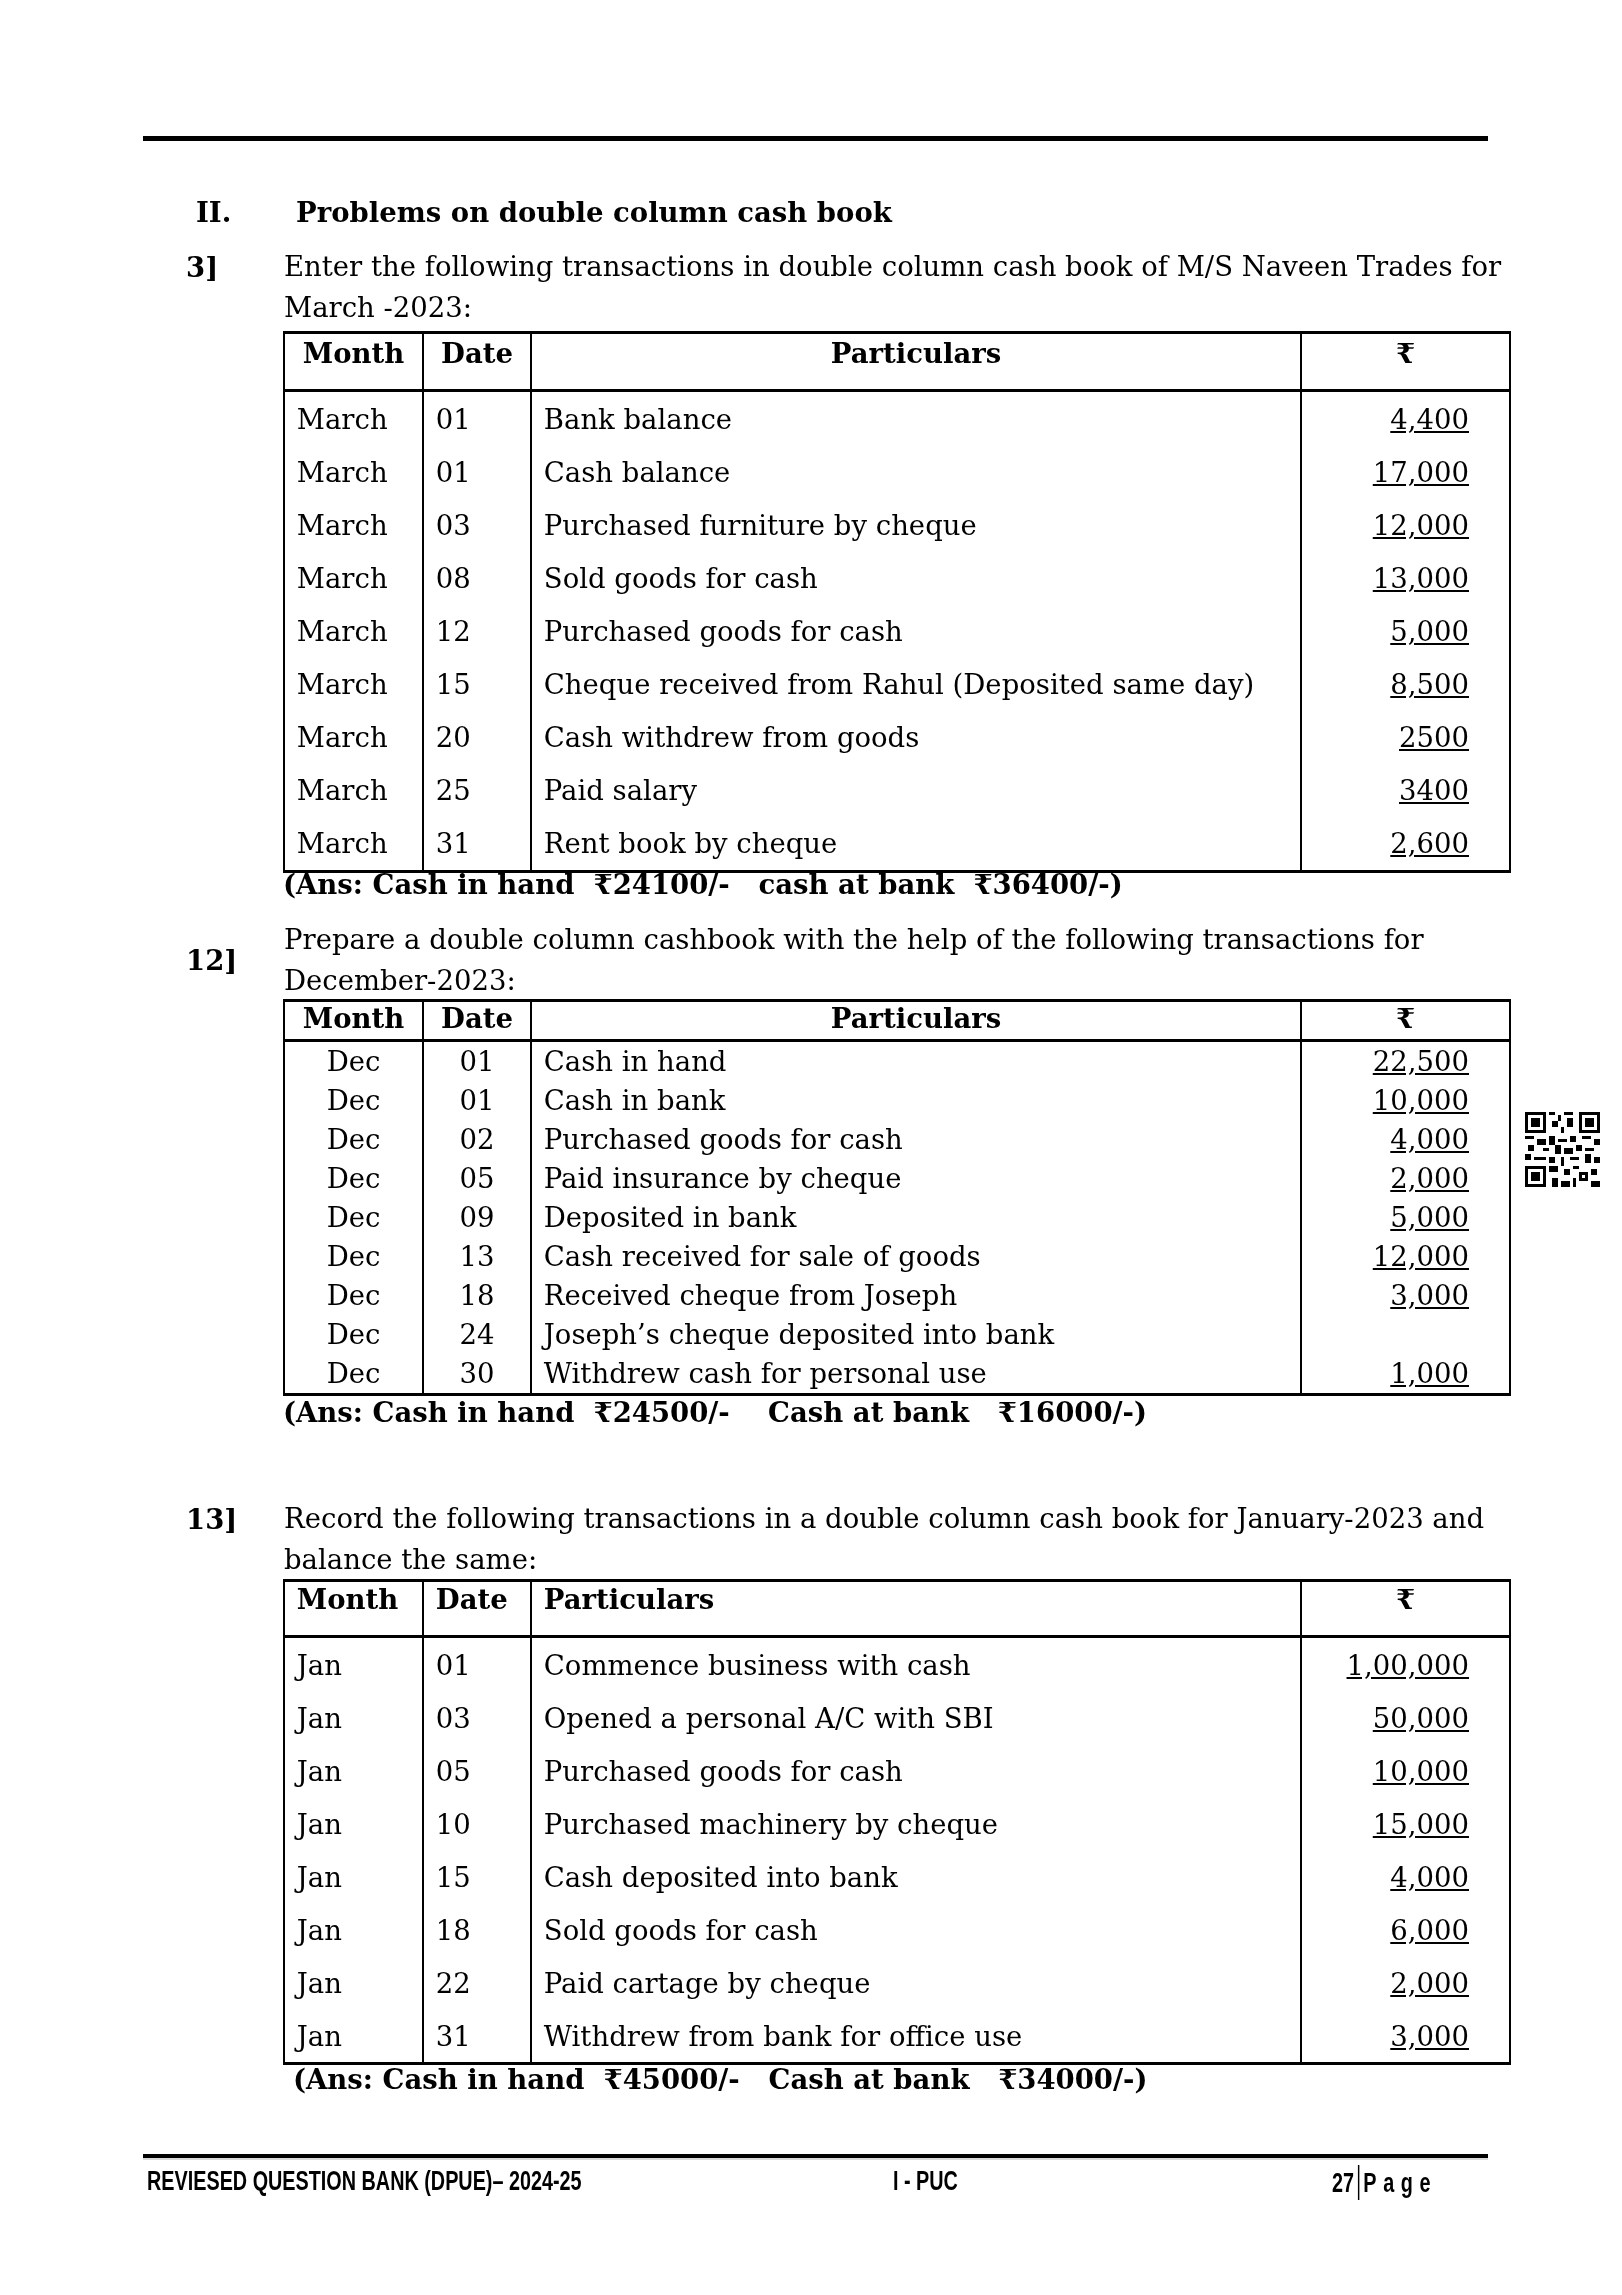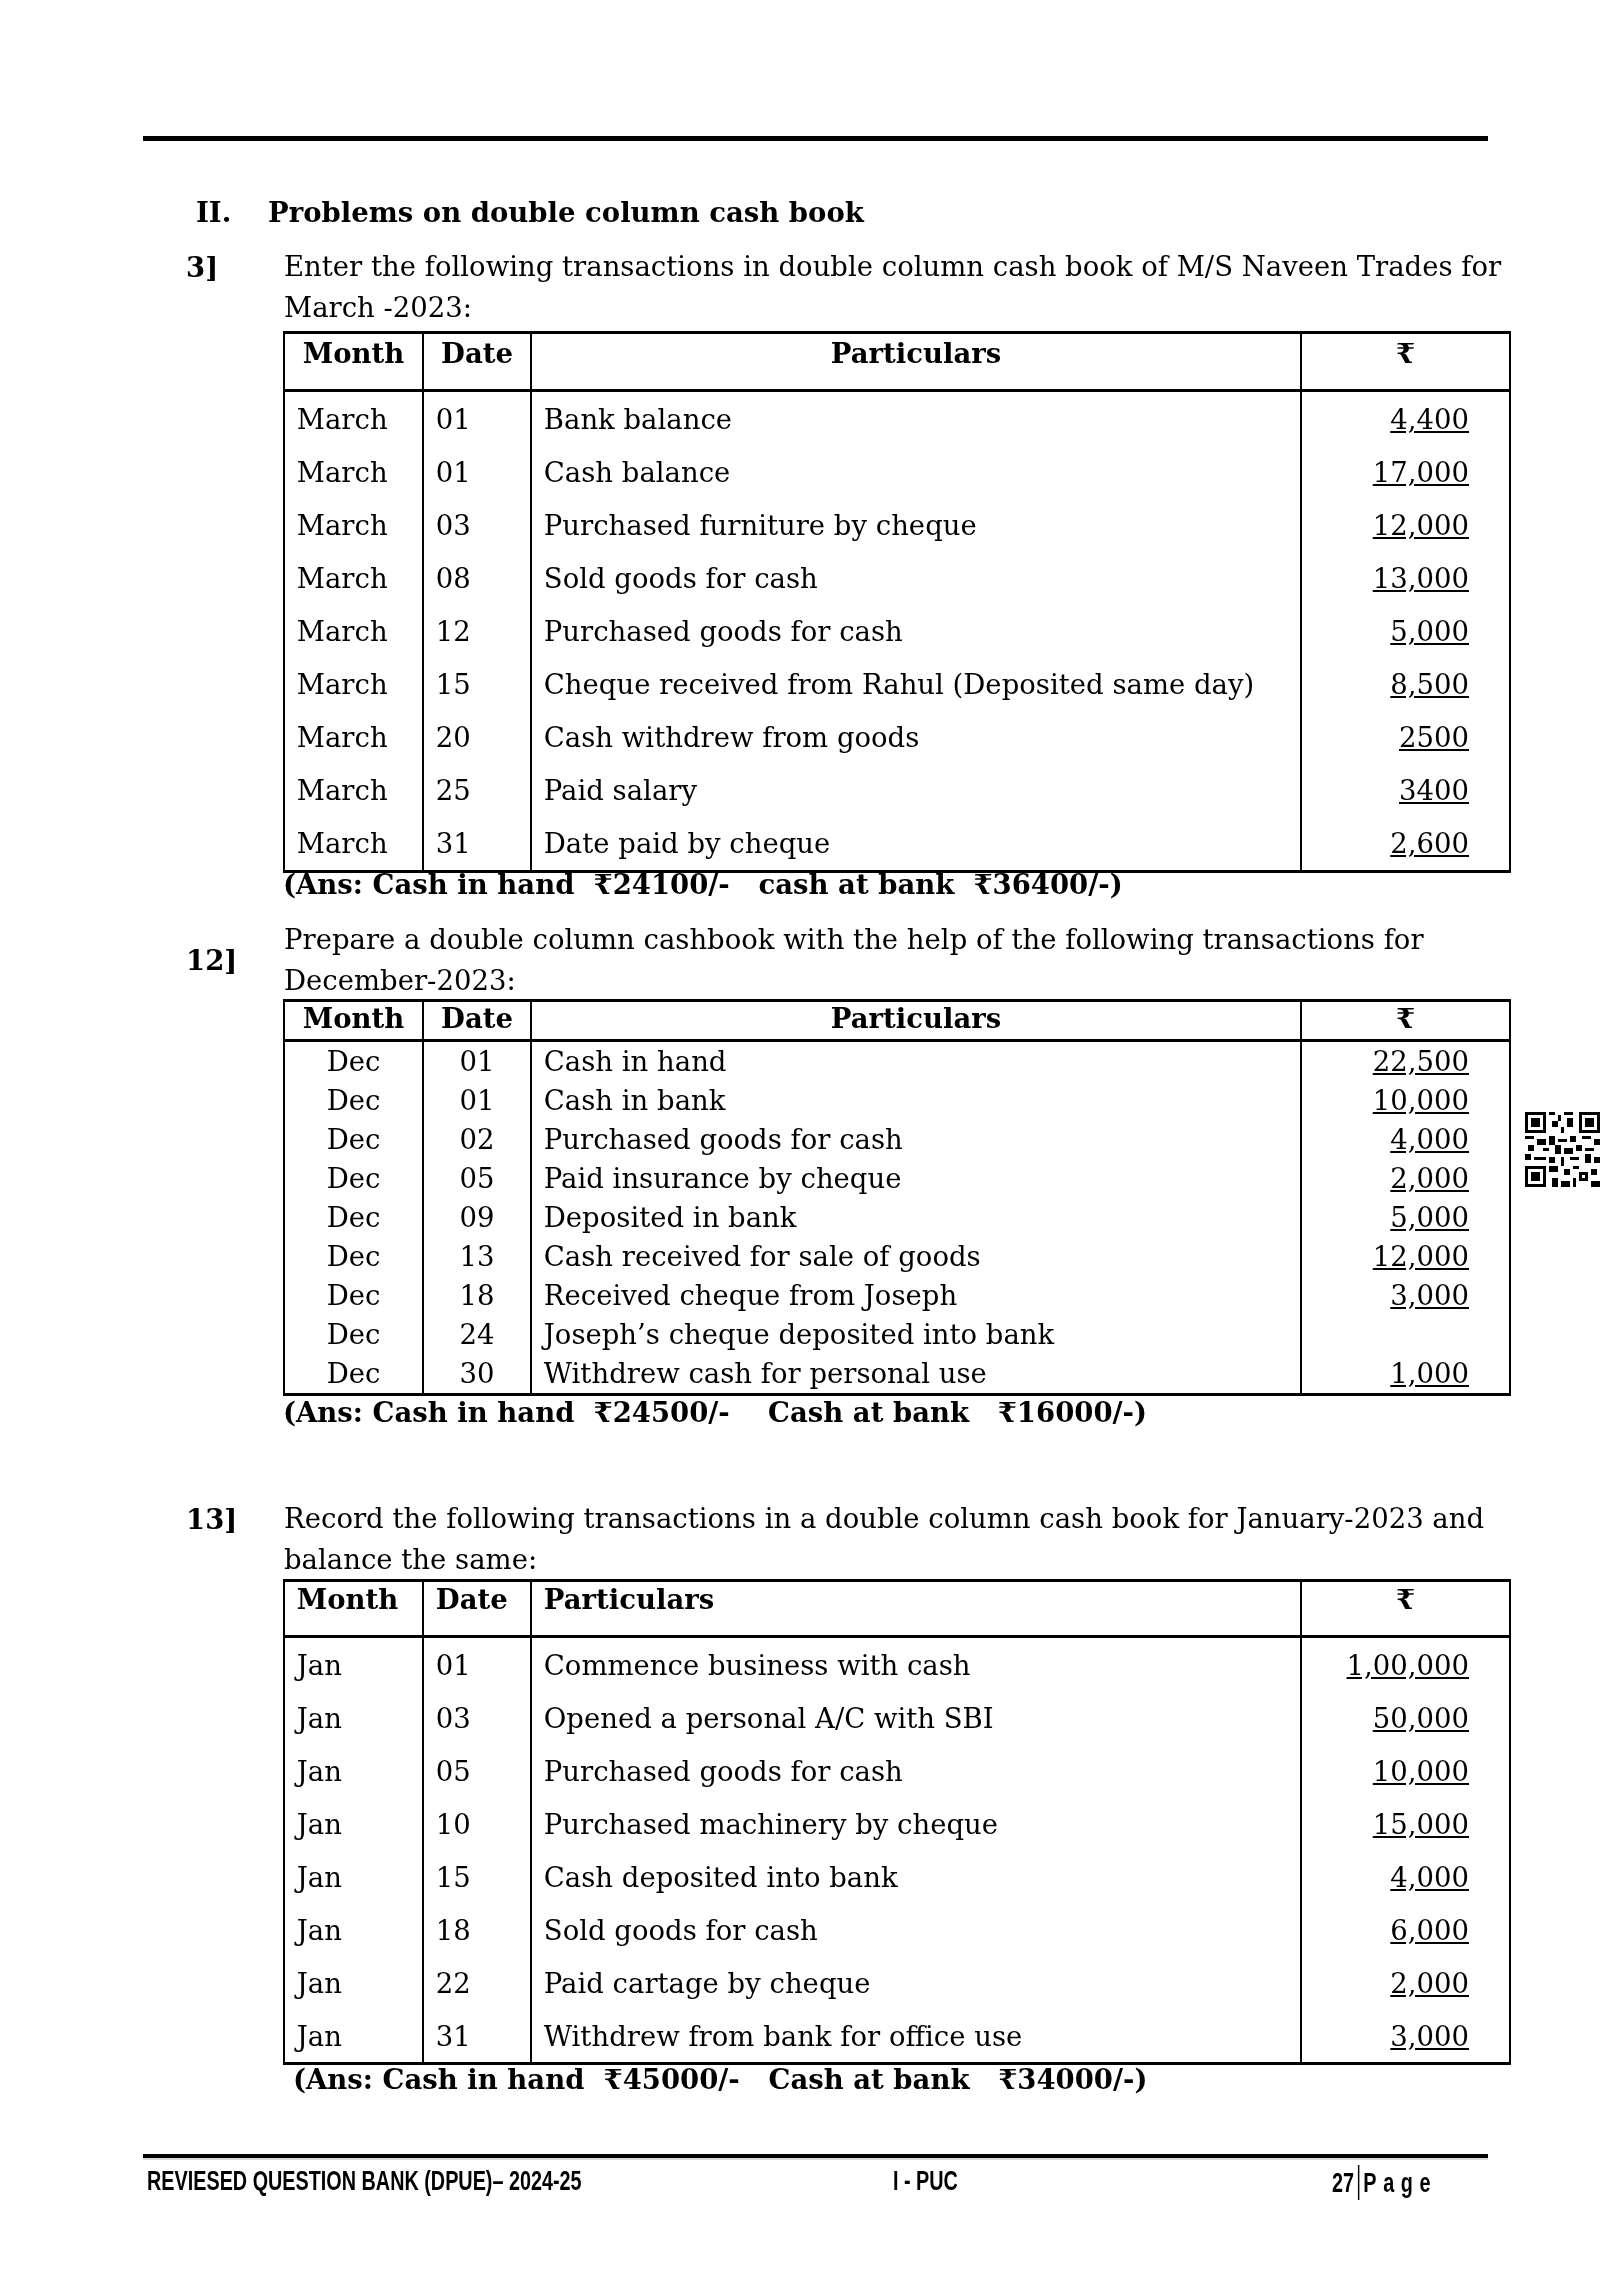--- a/index.html
+++ b/index.html
@@ -2,21 +2,21 @@
 <html style="font-size:10.5px"><head>
 <meta charset="utf-8">
 <style>
   html, body { margin: 0; padding: 0; background: #ffffff; }
   body { width: 1622px; height: 2295px; position: relative; overflow: hidden;
          font-family: "DejaVu Serif", "Liberation Serif", serif; color: #000; }
   .abs { position: absolute; }
   .top-rule { left: 143px; top: 136px; width: 1345px; height: 5.2px; background: #000; }
 
   .sec-num { left: 196px; top: 196px; width: 39px; font-weight: bold; font-size: 27.5px; }
-  .sec-title { left: 268px; top: 196px; font-weight: bold; font-size: 27.5px; white-space: nowrap; }
+  .sec-title { left: 296px; top: 196px; font-weight: bold; font-size: 27.5px; white-space: nowrap; }
 
   .q-num { left: 186px; width: 52px; font-weight: bold; font-size: 27.5px; }
   .q-text { left: 284px; width: 1237px; font-size: 27.5px; line-height: 41px; }
 
   table.ledger { position: absolute; left: 283px; width: 1226px; border-collapse: collapse;
                  font-size: 27.5px; table-layout: fixed; }
   table.ledger th, table.ledger td { border-left: 2px solid #000; border-right: 2px solid #000; padding: 0 11.8px; }
   table.ledger thead tr { border-top: 3.3px solid #000; border-bottom: 3.3px solid #000; }
   table.ledger tbody tr:last-child td { border-bottom: 3.3px solid #000; }
   table.ledger th { font-weight: bold; text-align: center; vertical-align: top; }
@@ -128,21 +128,21 @@
       </tr>
       <tr>
         <td class="c-month">March</td>
         <td class="c-date">25</td>
         <td class="c-part">Paid salary</td>
         <td class="amt">3400</td>
       </tr>
       <tr>
         <td class="c-month">March</td>
         <td class="c-date">31</td>
-        <td class="c-part">Date paid by cheque</td>
+        <td class="c-part">Rent book by cheque</td>
         <td class="amt">2,600</td>
       </tr>
     </tbody>
 </table>
 <div class="abs ans" style="top:868px;">(Ans: Cash in hand  ₹24100/-   cash at bank  ₹36400/-)</div>
 
 <div class="abs q-num" style="top:924px;margin-top:20px;">12]</div>
 <div class="abs q-text" style="top:919px;">Prepare a double column cashbook with the help of the following transactions for December-2023:</div>
 <table class="ledger t2">
   <colgroup>

